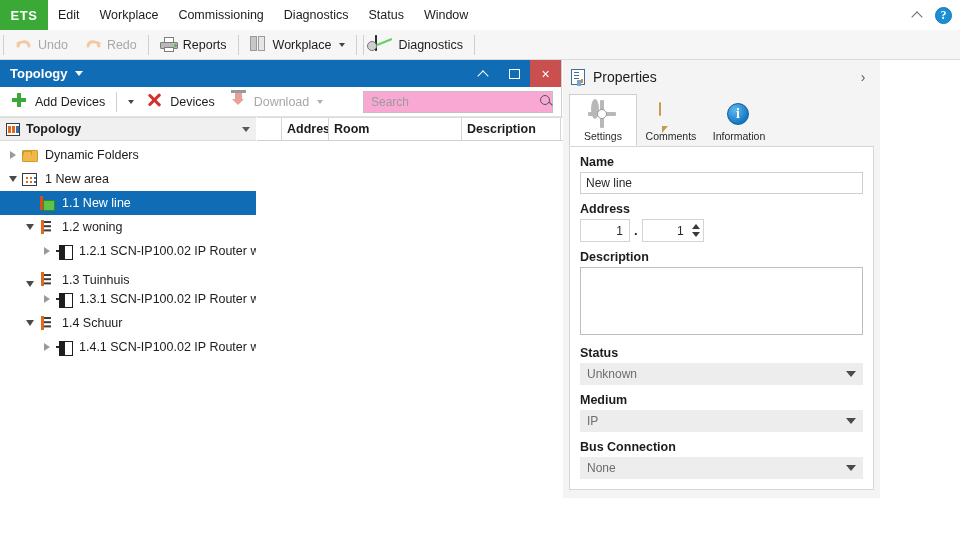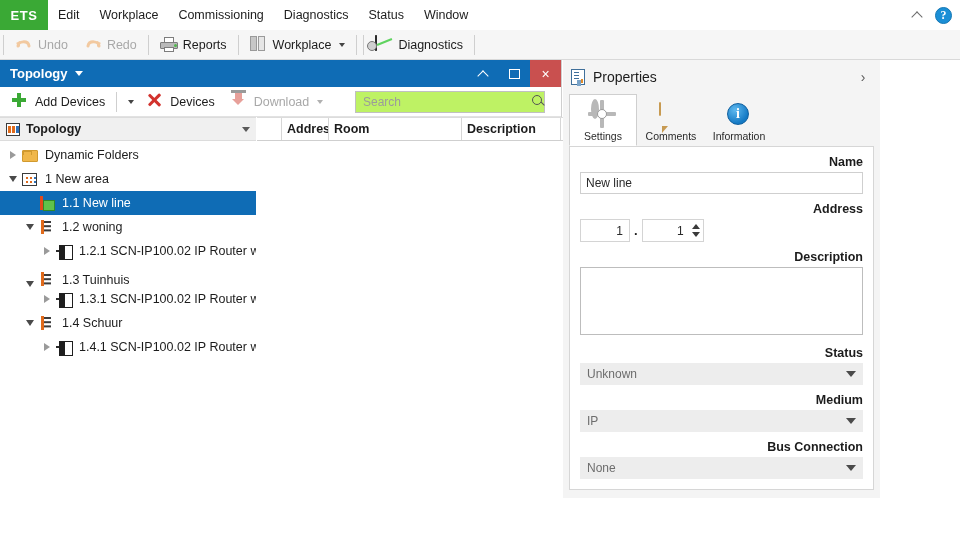--- a/index.html
+++ b/index.html
@@ -233,23 +233,23 @@
     border-left: 6.5px solid transparent;
     border-right: 6.5px solid transparent;
     border-top: 6px solid #e7a09a;
   }
   .dl-ic .base {
     position: absolute; left: 0; bottom: 0; width: 15px; height: 2.5px;
     background: #9a9a9a;
   }
 
   #search-wrap {
-    margin-left: auto; margin-right: 16px;
+    margin-left: auto; margin-right: 8px;
     width: 190px; height: 22px;
-    border: 1px solid #c0c0c0; background: #bef264;
+    border: 1px solid #c0c0c0; background: #f9a8d4;
     display: flex; align-items: center; padding: 0 5px; gap: 12px;
   }
   #search-input {
     border: 0; outline: 0; flex: 1;
     font-family: "Liberation Sans", sans-serif; font-size: 12px;
     color: #333; background: transparent;
   }
   #search-input::placeholder { color: #9b9b9b; }
   .mag {
     width: 13px; height: 13px; position: relative; flex: none;
@@ -495,21 +495,20 @@
 
   #props-content {
     position: absolute; left: 6px; right: 6px; top: 86px; bottom: 8px;
     background: #ffffff; border: 1px solid #d6d6d6;
     padding: 8px 10px;
     overflow: hidden;
   }
   .fld-label {
     font-size: 12.5px; font-weight: bold; color: #1c1c1c;
     margin-bottom: 3px;
-    text-align: right;
   }
   .fld-spacer { height: 8px; }
   input.fld-text {
     width: 100%; height: 22px;
     border: 1px solid #cfcfcf; background: #ffffff;
     font-family: "Liberation Sans", sans-serif; font-size: 12px;
     color: #2a2a2a; padding: 0 5px; outline: none;
   }
   .addr-row { display: flex; align-items: center; gap: 4px; }
   .addr-box {

